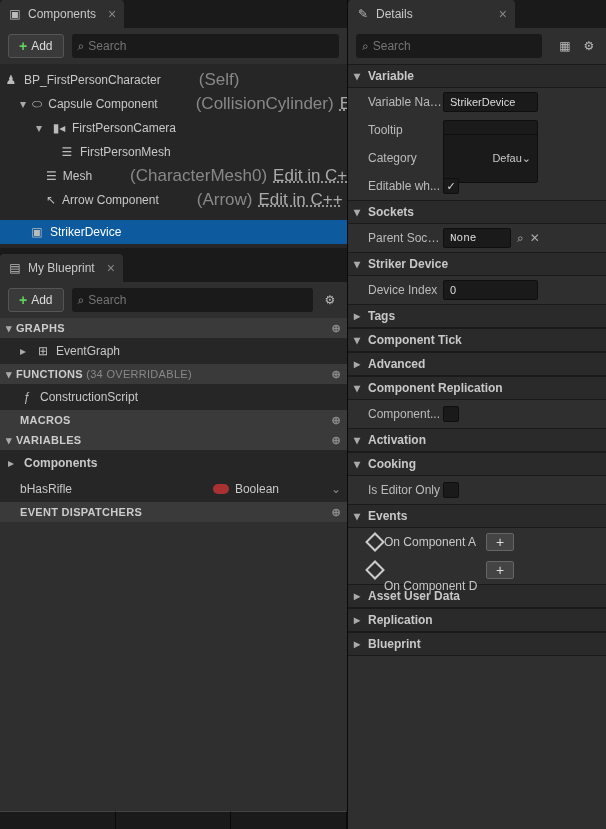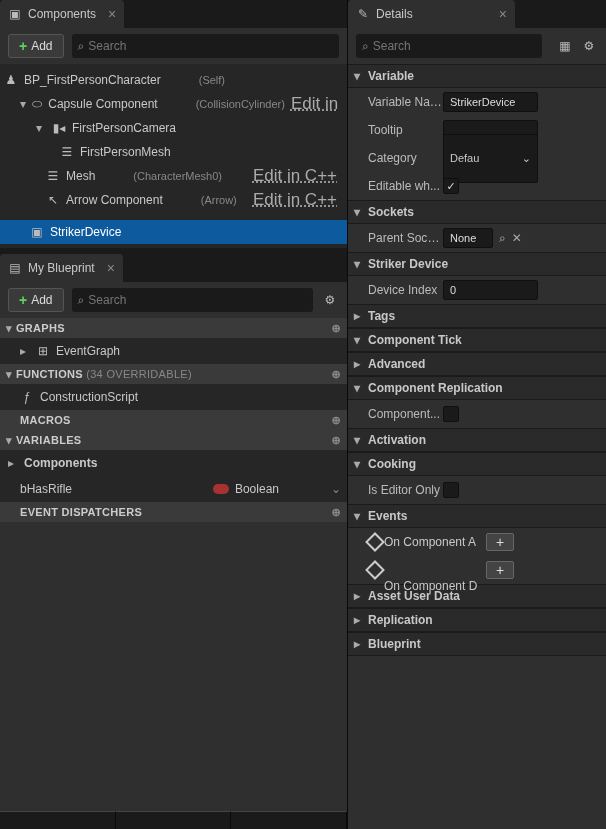--- a/index.html
+++ b/index.html
@@ -11,37 +11,37 @@
 .tab .close { margin-left:6px; color:#888; cursor:pointer; font-size:14px; }
 .toolbar { display:flex; align-items:center; padding:6px 8px; gap:8px; background:#2f2f2f; }
 .add-btn { display:flex; align-items:center; gap:4px; background:#3a3a3a; border:1px solid #555; border-radius:3px; padding:3px 10px; color:#ddd; }
 .add-btn .plus { color:#5fd35f; font-weight:bold; font-size:14px; }
 .search-wrap { flex:1; display:flex; align-items:center; background:#1a1a1a; border-radius:3px; padding:0 6px; height:24px; }
 .search-wrap input { background:transparent; border:none; outline:none; color:#bbb; width:100%; font-size:12px; }
 .mag { color:#888; margin-right:4px; }
 .tree { background:#262626; padding:4px 0; overflow:hidden; }
 .tree-row { display:flex; align-items:center; height:24px; padding:0 4px; gap:6px; white-space:nowrap; }
 .tree-row.sel { background:#0d5a9e; color:#fff; }
-.tree-row .dis { color:#888; font-size:11px;padding-left:32px; }
+.tree-row .dis { color:#888; font-size:17px;padding-left:32px; }
 .tree-row .edit-link { margin-left:auto; margin-right:6px; color:#aaa; text-decoration:underline dotted; font-size:17px; }
 .tri { width:10px; color:#aaa; cursor:pointer; }
 .ico { width:14px; text-align:center; color:#bbb; }
 .pane-header { display:flex; align-items:center; height:20px; padding:0 6px; background:#3a3a3a; font-size:11px; font-weight:bold; color:#ccc; letter-spacing:0.3px; }
 .pane-header .plus-circ { margin-left:auto; color:#888; }
 .bp-body { background:#262626; }
 .bp-item { display:flex; align-items:center; height:26px; padding:0 6px 0 20px; gap:6px; }
 .bool-pill { width:16px; height:10px; border-radius:5px; background:#a83232; }
 .section { background:#2f2f2f; }
 .cat-row { display:flex; align-items:center; height:24px; padding:0 8px 0 6px; background:#2a2a2a; font-weight:bold; border-top:1px solid #1a1a1a; border-bottom:1px solid #1a1a1a; }
 .cat-row .tri { margin-right:4px; }
 .prop-row { display:flex; align-items:center; height:28px; min-height:28px; }
 .prop-label { width:95px; padding-left:20px; color:#bbb; overflow:hidden; text-overflow:ellipsis; white-space:nowrap; }
 .prop-val { flex:1; display:flex; align-items:center; gap:6px; padding-right:6px; }
 .txtbox { background:#1a1a1a; border:1px solid #0f0f0f; color:#ddd; padding:3px 6px; border-radius:2px; width:95px; font-size:11px; }
-.combo { display:flex; align-items:center; justify-content:space-between; background:#1a1a1a; border:1px solid #0f0f0f; border-radius:2px; padding:17px 6px; width:95px; font-size:11px; }
+.combo { display:flex; align-items:center; justify-content:flex-end; background:#1a1a1a; border:1px solid #0f0f0f; border-radius:2px; padding:17px 6px; width:95px; font-size:11px; }
 .check { width:16px; height:16px; background:#1a1a1a; border:1px solid #0f0f0f; border-radius:2px; display:flex; align-items:center; justify-content:center; color:#ddd; font-size:11px; }
 .check.on::after { content:"✓"; }
 .ev-row { display:flex; align-items:center; height:28px; padding-left:20px; gap:2px; }
 .ev-ico { width:14px; height:14px; border:2px solid #ccc; transform:rotate(45deg); }
 .ev-plus { width:28px; height:18px; background:#444; border:1px solid #666; border-radius:2px; color:#ddd; display:flex; align-items:center; justify-content:center; font-size:14px; }
 .right-tools { display:flex; gap:6px; margin-left:6px; }
 .tool-ico { width:18px; height:18px; display:flex; align-items:center; justify-content:center; color:#bbb; }
 .spacer-dark { height:6px; background:#1a1a1a; }
 .overrid { color:#888; font-weight:normal; }
 .sock-ico { color:#aaa; }
@@ -237,21 +237,21 @@
         </div>
     </div>
 
     <div class="cat-row">
         <span class="tri">▾</span>
         <span>Sockets</span>
       </div>
     <div class="prop-row">
       <div class="prop-label">Parent Socket</div>
       <div class="prop-val">
-        <input class="txtbox" style="width: 50px;" value="None">
+        <input class="txtbox" style="width: 68px; font-family: Liberation Mono, monospace;" value="None">
         <span class="sock-ico">⌕</span>
         <span class="sock-ico">✕</span>
       </div>
     </div>
 
     <div class="cat-row">
         <span class="tri">▾</span>
         <span>Striker Device</span>
       </div>
     <div class="prop-row">

